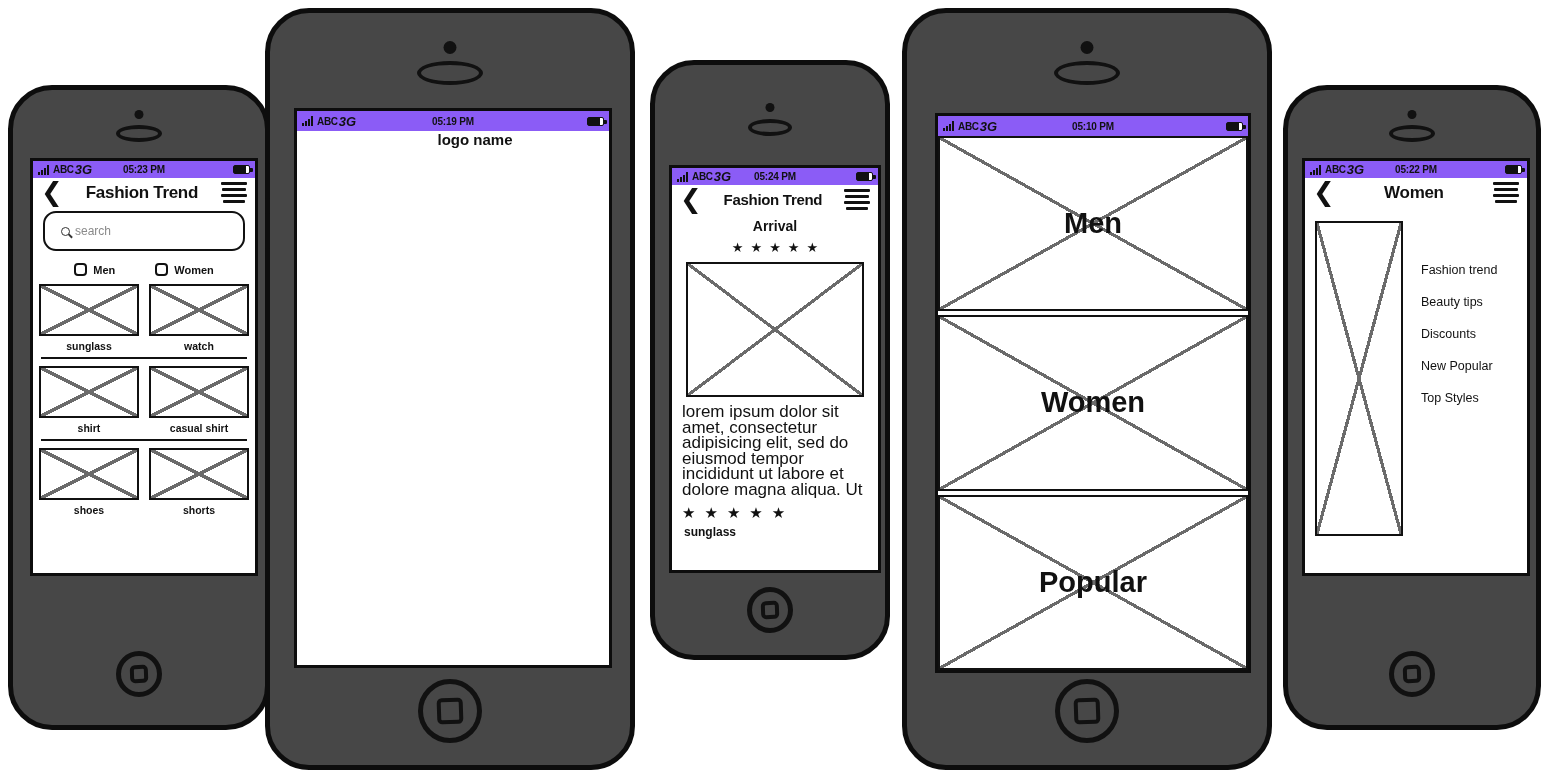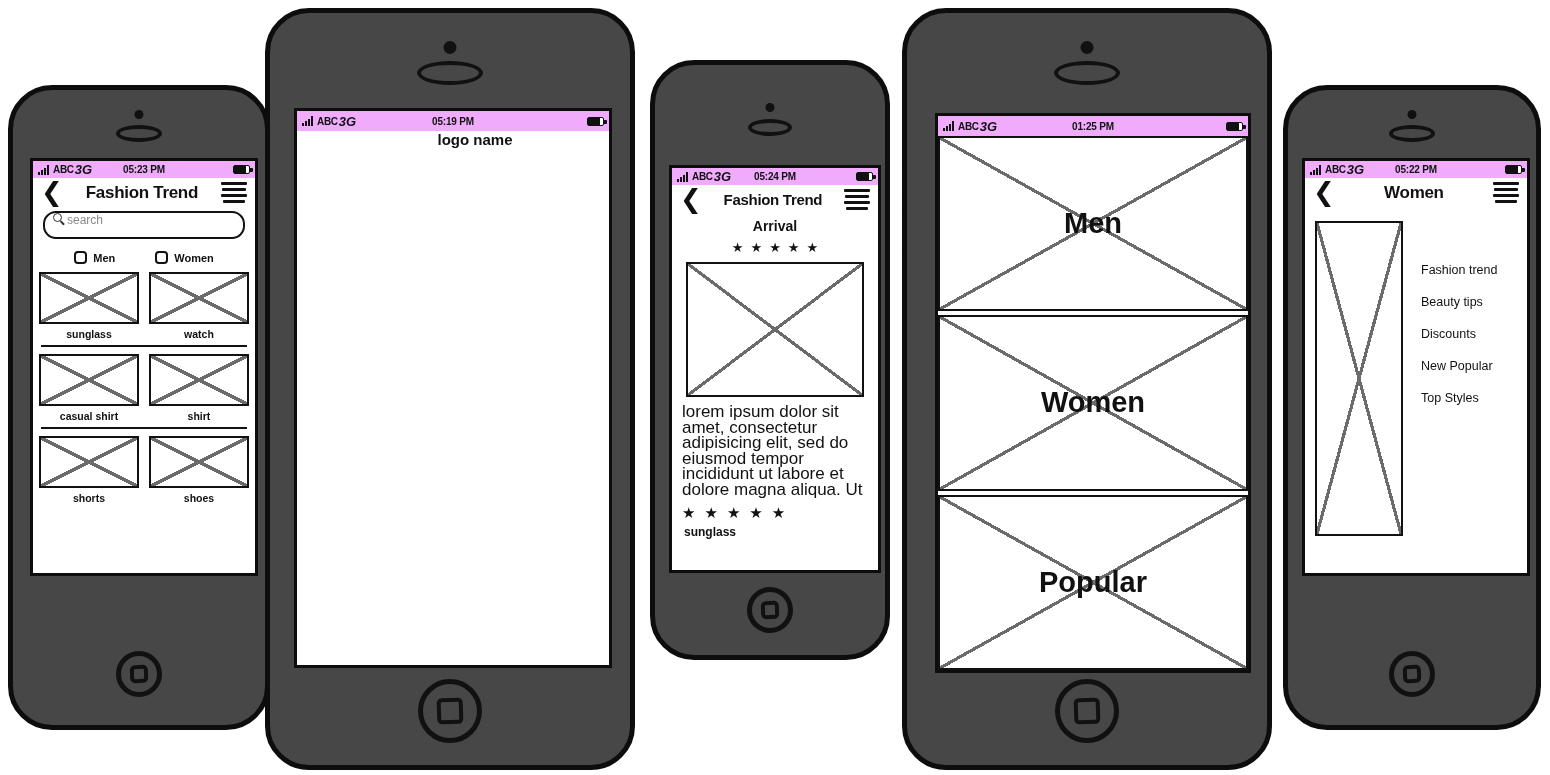--- a/index.html
+++ b/index.html
@@ -39,21 +39,21 @@
     position: absolute; left: -5px; width: 5px; background: #0d0d0d;
     border-radius: 2px;
   }
 
   
   .screen {
     position: absolute; background: #fff;
     border: 3px solid #0d0d0d; overflow: hidden;
   }
   .statusbar {
-    height: 17px; background: #f0abfc;
+    height: 17px; background: #8b5cf6;
     display: flex; align-items: center; padding: 0 5px;
     font-size: 11px; font-weight: bold; color: #111;
     position: relative; flex: 0 0 auto;
   }
   .statusbar .bars { display: flex; align-items: flex-end; gap: 1px; height: 10px; }
   .statusbar .bars b { width: 2px; background: #111; display: block; }
   .statusbar .bars b:nth-child(1) { height: 3px; }
   .statusbar .bars b:nth-child(2) { height: 5px; }
   .statusbar .bars b:nth-child(3) { height: 7px; }
   .statusbar .bars b:nth-child(4) { height: 10px; }
@@ -103,23 +103,23 @@
   }
   .ph:after {
     background-image: linear-gradient(to top right, transparent calc(50% - 1.6px), #6b6b6b calc(50% - 1.6px), #6b6b6b calc(50% + 1.6px), transparent calc(50% + 1.6px));
   }
 
   
   #p1 { left: 8px; top: 85px; width: 262px; height: 645px; }
   #p1 .screen { left: 17px; top: 68px; width: 228px; height: 418px; display: flex; flex-direction: column; }
   #p1 .navtitle { font-size: 17px; }
   .searchbar {
-    margin: 2px 10px 0; height: 28px; border: 2.5px solid #111;
-    border-radius: 13px; display: flex; align-items: flex-start;
-    padding: 0 8px; gap: 5px;
+    margin: 2px 10px 0; height: 40px; border: 2.5px solid #111;
+    border-radius: 13px; display: flex; align-items: center;
+    padding: 0 16px; gap: 5px;
   }
   .searchbar .mag {
     width: 9px; height: 9px; border: 1.5px solid #333; border-radius: 50%;
     position: relative; flex: 0 0 auto;
   }
   .searchbar .mag:after {
     content: ''; position: absolute; right: -4px; bottom: -2px;
     width: 5px; height: 1.5px; background: #333; transform: rotate(45deg);
   }
   .searchbar .ph-text { font-size: 12px; color: #8a8a8a; }
@@ -244,36 +244,36 @@
           </span>
           <span class="cell">
             <span class="ph"></span>
             <span class="cap">watch</span>
           </span>
         </div>
         <div class="sep"></div>
         <div class="row">
           <span class="cell">
             <span class="ph"></span>
+            <span class="cap">shirt</span>
+          </span>
+          <span class="cell">
+            <span class="ph"></span>
             <span class="cap">casual shirt</span>
-          </span>
-          <span class="cell">
-            <span class="ph"></span>
-            <span class="cap">shirt</span>
           </span>
         </div>
         <div class="sep"></div>
         <div class="row">
           <span class="cell">
             <span class="ph"></span>
+            <span class="cap">shoes</span>
+          </span>
+          <span class="cell">
+            <span class="ph"></span>
             <span class="cap">shorts</span>
-          </span>
-          <span class="cell">
-            <span class="ph"></span>
-            <span class="cap">shoes</span>
           </span>
         </div>
       </div>
     </div>
 
     <div class="home" style="bottom:28px;width:46px;height:46px;">
         <i style="width:18px;height:18px;"></i>
       </div>
   </div>
 
@@ -376,21 +376,21 @@
     <div class="screen">
       <div class="statusbar" style="height:20px;">
         <span class="bars">
             <b></b>
             <b></b>
             <b></b>
             <b></b>
           </span>
         <span class="carrier">ABC</span>
         <span class="net">3G</span>
-        <span class="clock">01:25 PM</span>
+        <span class="clock">05:10 PM</span>
         <span class="batt"></span>
       </div>
 
       <div class="panels">
         <div class="panel ph">
           <span class="cap">Men</span>
         </div>
         <div class="panel ph">
           <span class="cap">Women</span>
         </div>

